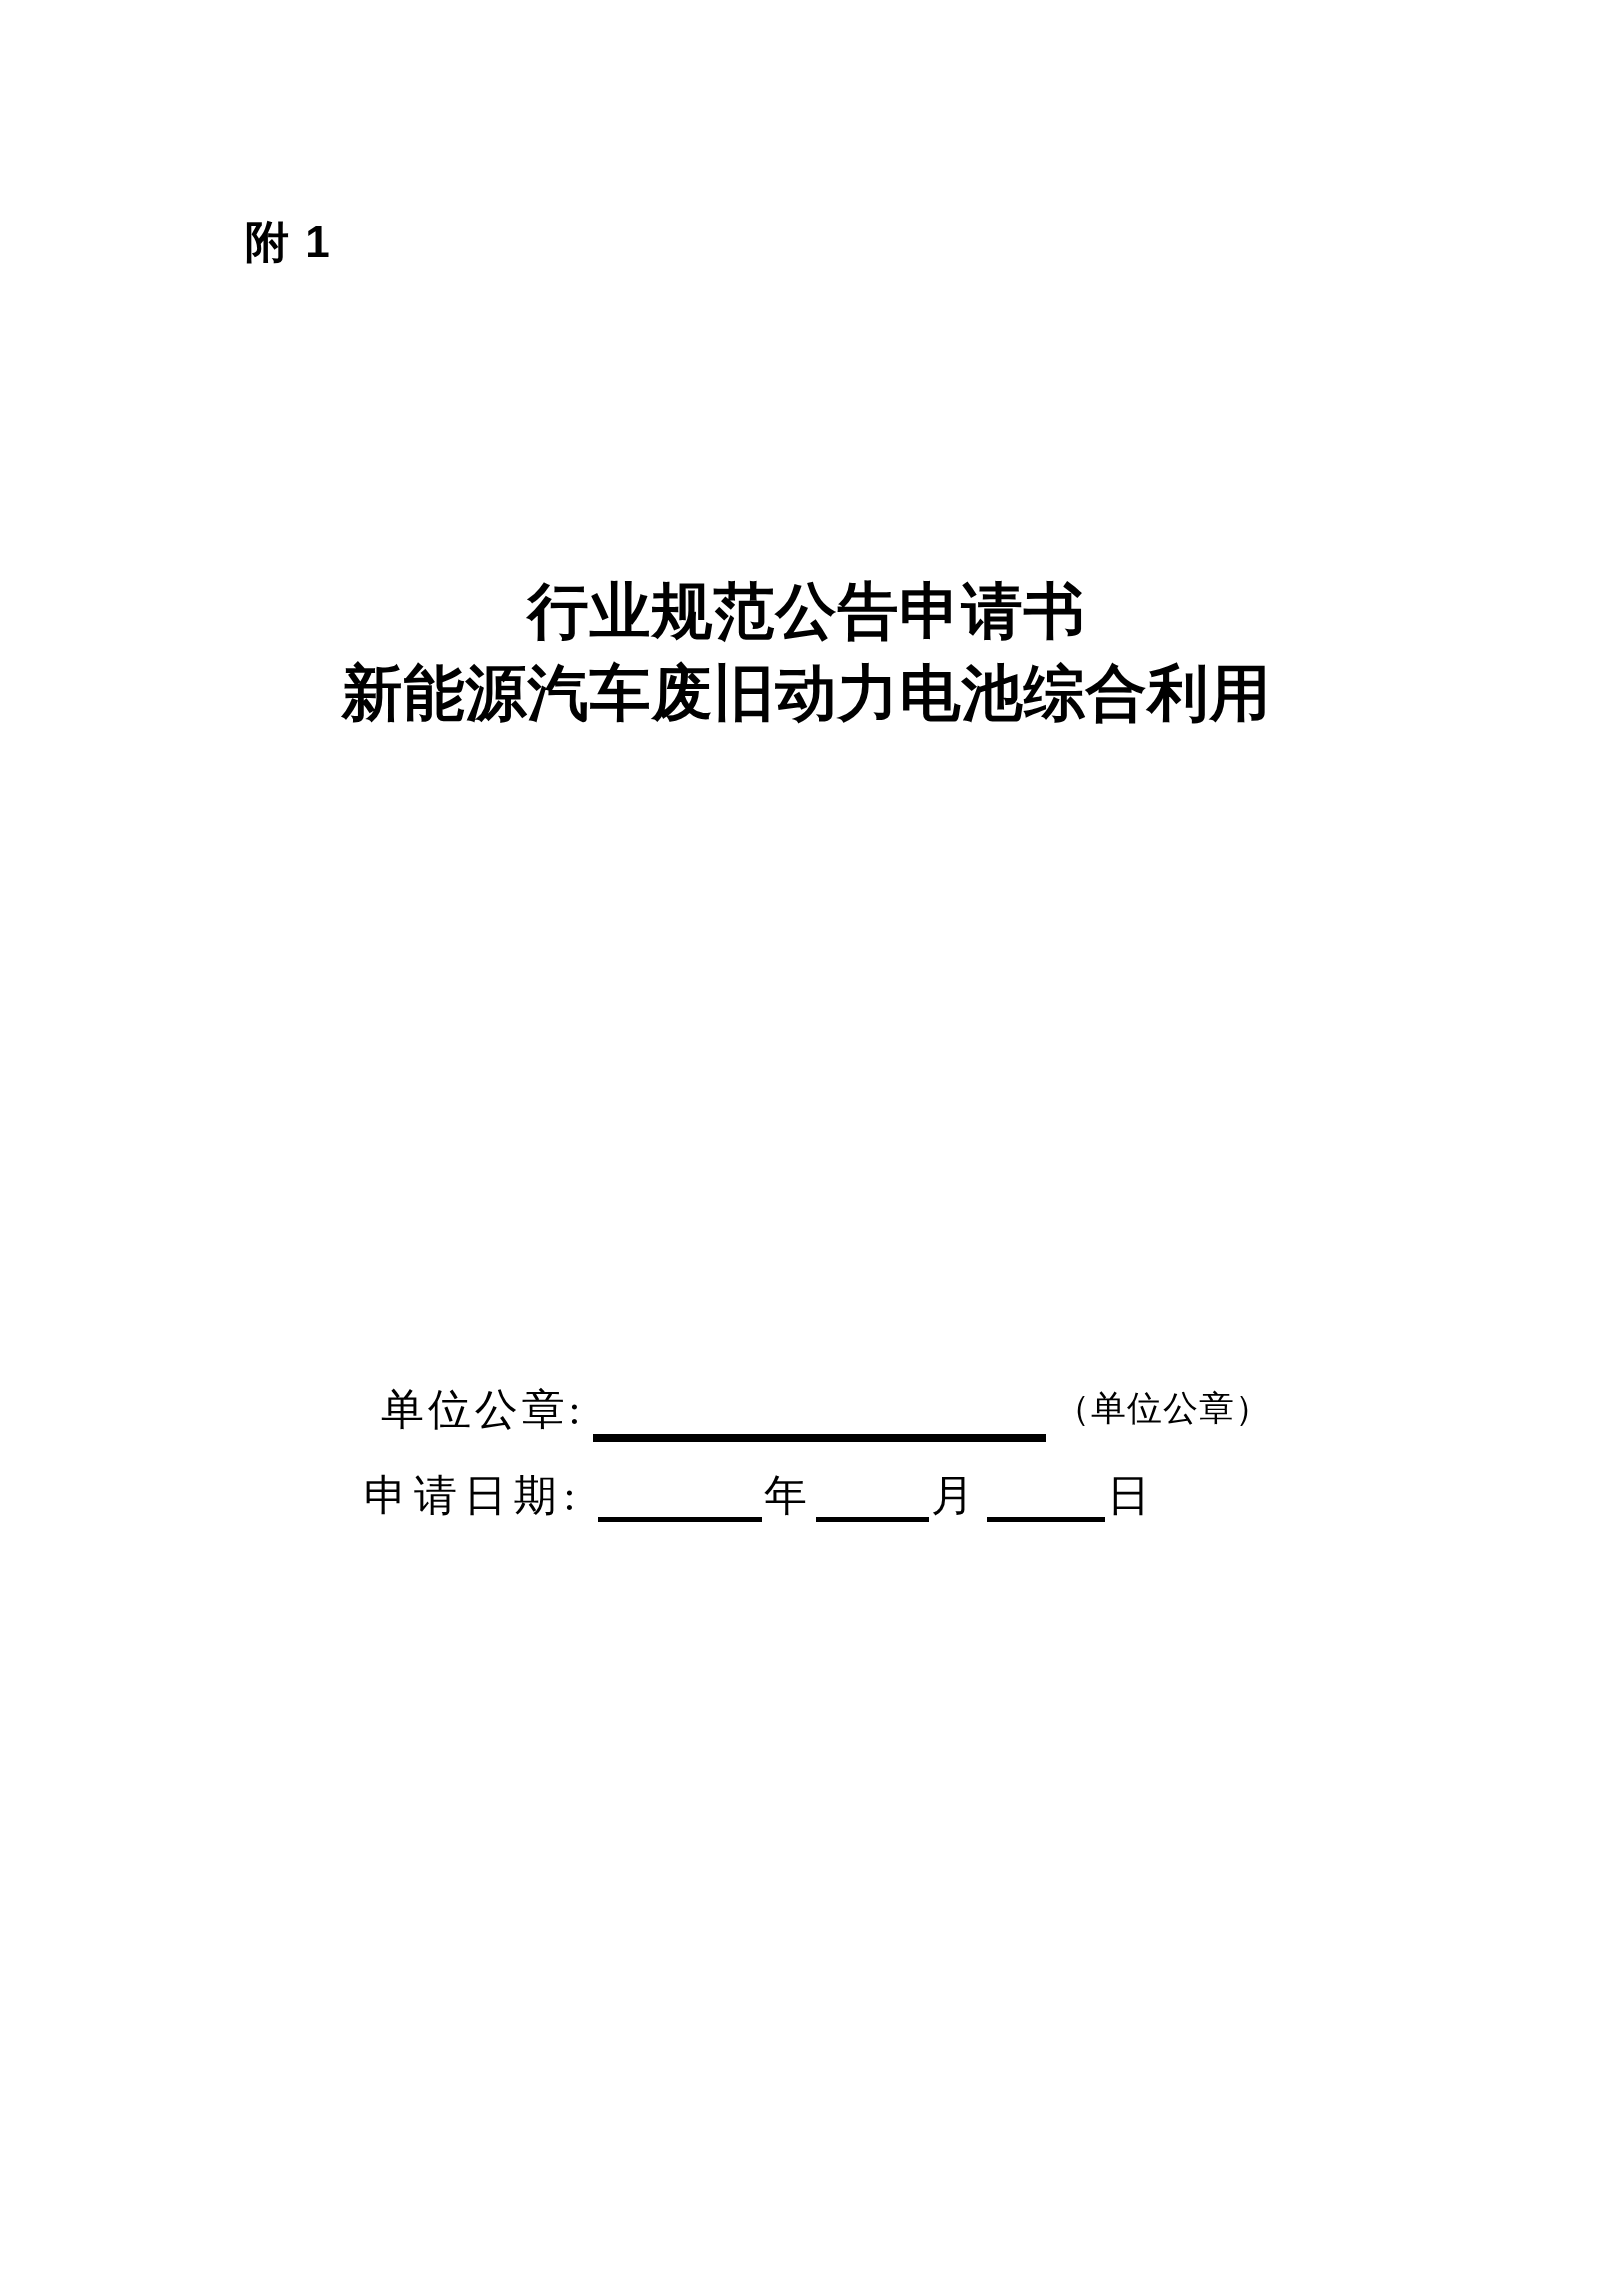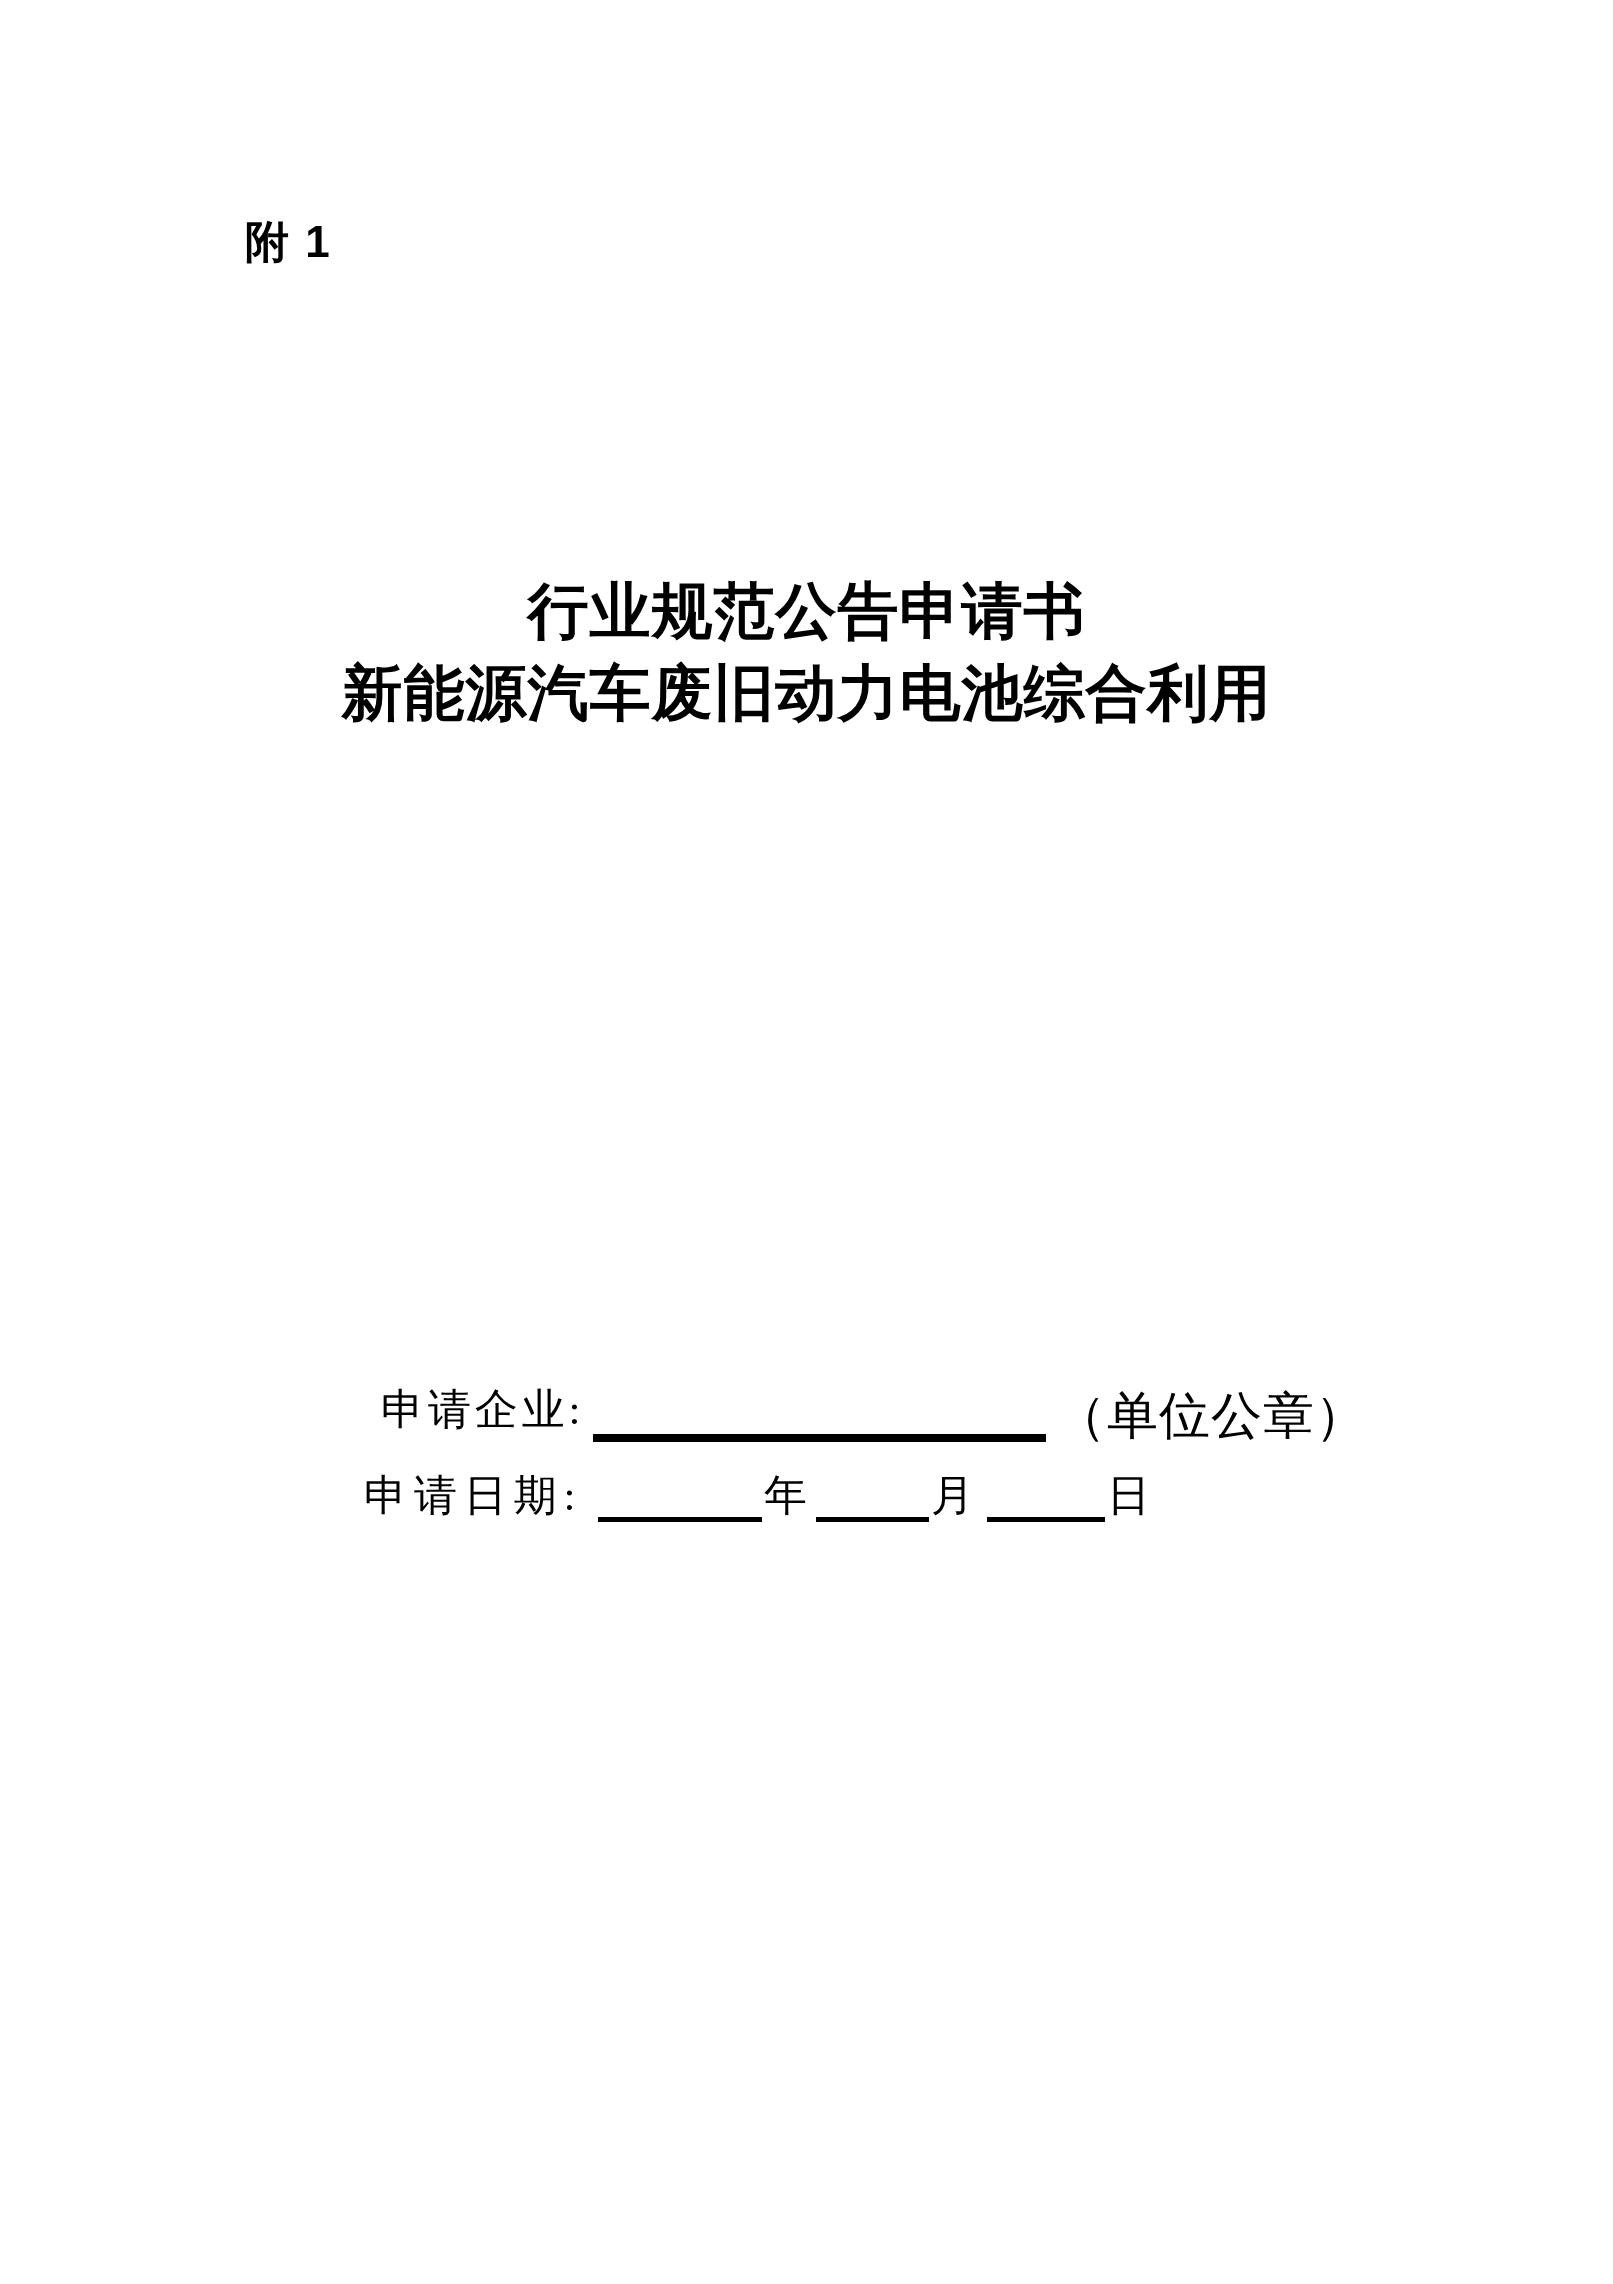--- a/index.html
+++ b/index.html
@@ -42,21 +42,21 @@
   .form-label {
     font-size: 43px;
     font-family: "Liberation Serif", serif;
   }
   .applicant-label { left: 381px; top: 1388px; letter-spacing: 3.9px; }
   .date-label     { left: 364px; top: 1474px; letter-spacing: 6.9px; }
 
   .stamp-note {
     left: 1055px;
     top: 1391px;
-    font-size: 51px;
+    font-size: 35px;
     letter-spacing: 1px;
   }
 
   .blank-line { background: #000000; }
   .applicant-blank { left: 593px;  top: 1434px; width: 453px; height: 7.8px; }
   .year-blank      { left: 598px;  top: 1517px; width: 164px; height: 4.9px; }
   .month-blank     { left: 816px;  top: 1517px; width: 113px; height: 4.9px; }
   .day-blank       { left: 987px; top: 1517px; width: 118px; height: 4.9px; }
 
   .unit-suffix { font-size: 43px; top: 1474px; }
@@ -88,21 +88,21 @@
 
 <div class="page">
 
   <div class="abs attachment-label">附 1</div>
 
   <div class="abs doc-title">
     <div>行业规范公告申请书</div>
     <div>新能源汽车废旧动力电池综合利用</div>
   </div>
 
-  <span class="abs form-label applicant-label">申请企业:</span>
+  <span class="abs form-label applicant-label">单位公章:</span>
 
   <div class="abs blank-line applicant-blank"></div>
 
   <span class="abs stamp-note">（单位公章）</span>
 
   <span class="abs form-label date-label">申请日期:</span>
 
   <div class="abs blank-line year-blank"></div>
 
   <span class="abs unit-suffix year-suffix">年</span>

